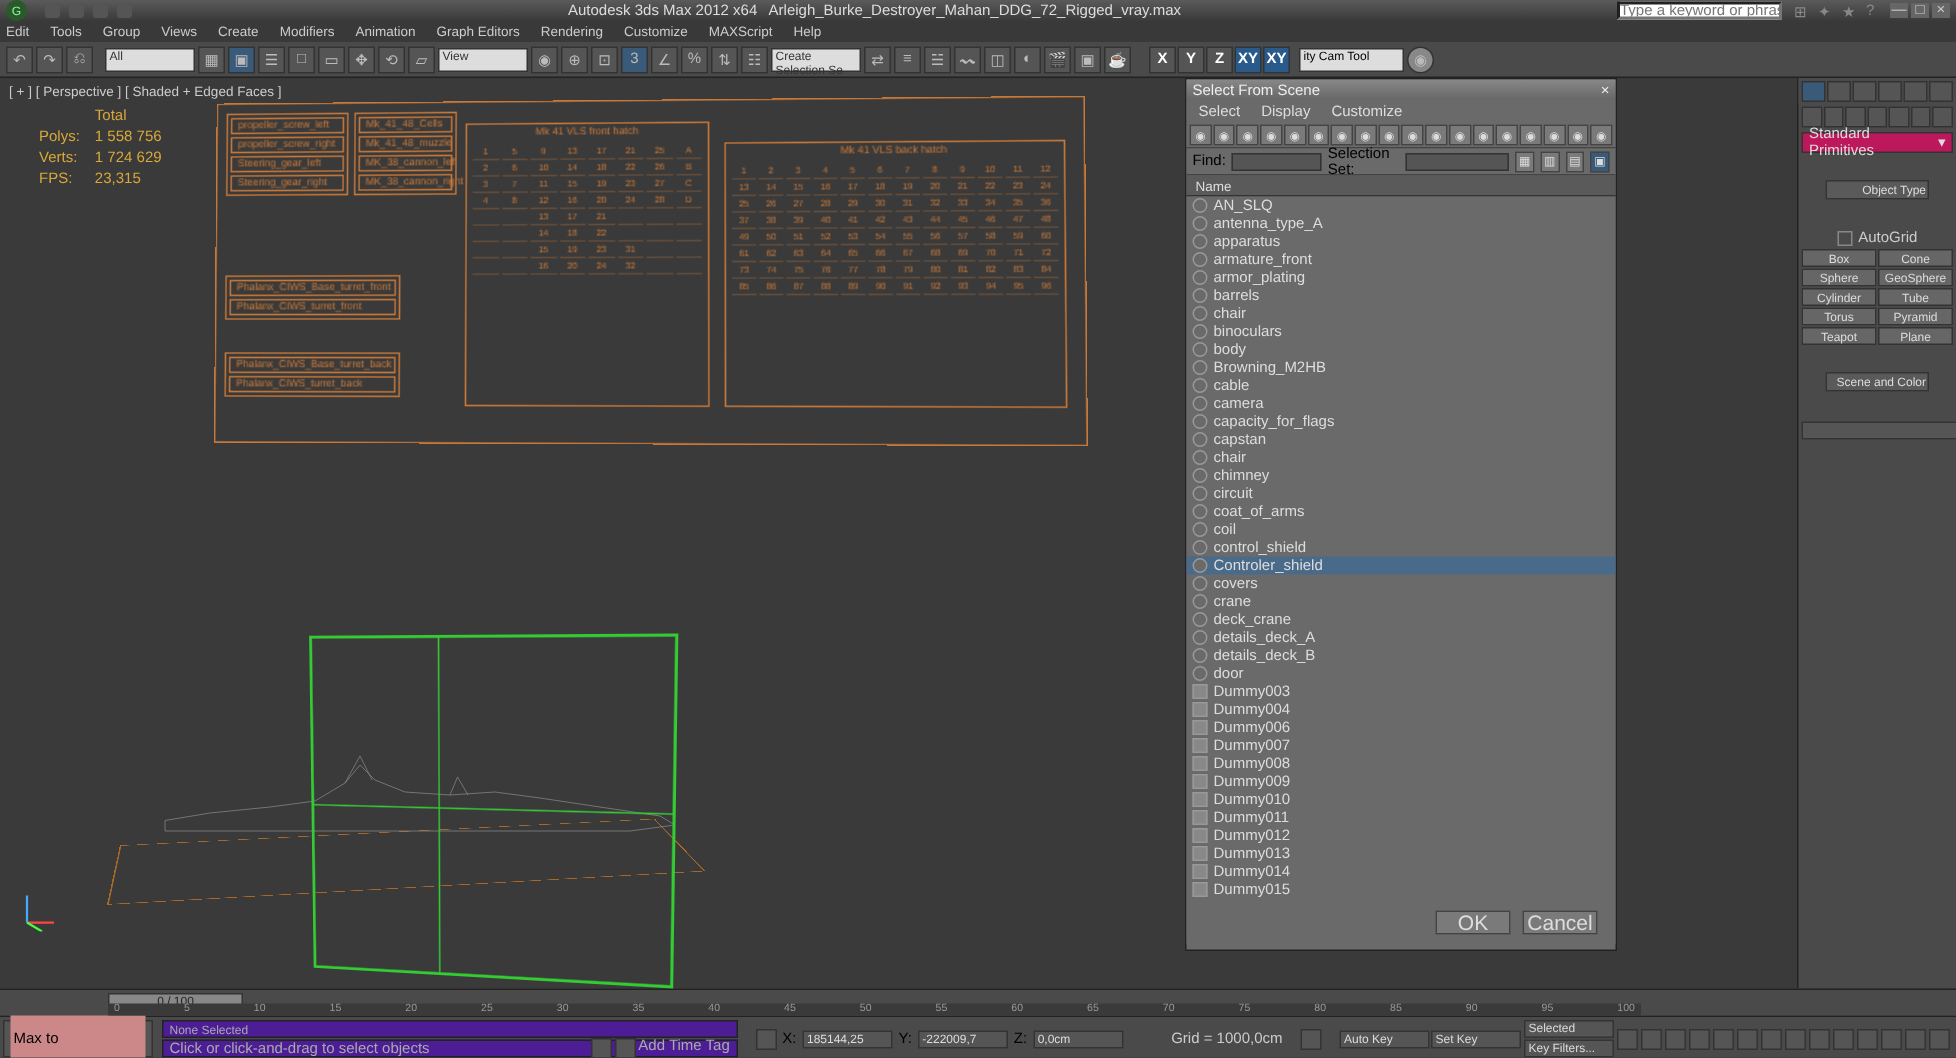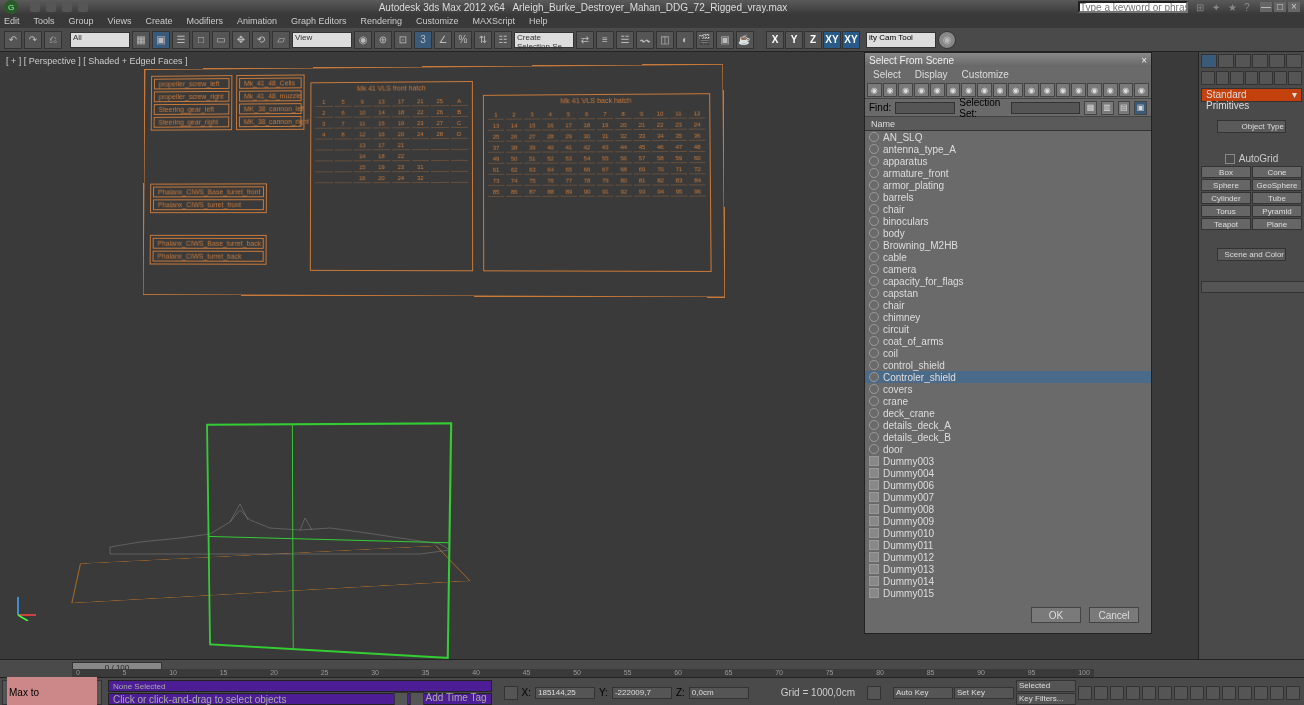--- a/index.html
+++ b/index.html
@@ -37,43 +37,43 @@
 .grid-title{color:#c87838;font-size:7px;text-align:center;padding:2px}
 .grid-cells{display:grid;gap:2px;padding:4px}
 .grid-cell{color:#c87838;font-size:6px;text-align:center;border-bottom:1px solid rgba(200,120,56,.3);padding:1px 0}
 .ground{position:absolute;top:470px;left:80px;width:380px;height:100px;border:1px solid #a86828;transform:perspective(800px) rotateX(68deg) rotateY(0deg) rotateZ(-8deg)}
 .ship-box{position:absolute;top:372px;left:200px;width:250px;height:230px;border:2px solid #3c3;transform:perspective(900px) rotateX(-6deg) rotateY(-14deg)}
 .ship-box::before{content:"";position:absolute;top:50%;left:0;right:0;border-top:1px solid #3c3}
 .ship-box::after{content:"";position:absolute;left:36%;top:0;bottom:0;border-left:1px solid #3c3}
 .ship{position:absolute;top:440px;left:100px;width:360px;height:80px}
 .ship svg{width:100%;height:100%}
 .gizmo{position:absolute;bottom:38px;left:12px;width:30px;height:30px}
-.scene-dlg{position:absolute;top:52px;left:864px;width:288px;height:582px;background:#6a6a6a;border:1px solid #222}
+.scene-dlg{position:absolute;top:52px;left:790px;width:288px;height:582px;background:#6a6a6a;border:1px solid #222}
 .dlg-title{height:14px;background:linear-gradient(#888,#666);color:#eee;font-size:9px;padding:0 4px;display:flex;align-items:center;justify-content:space-between}
 .dlg-menu{height:14px;background:#6a6a6a;color:#ddd;font-size:9px;display:flex;gap:14px;padding:0 8px;align-items:center}
 .dlg-tools{height:18px;background:#6a6a6a;display:flex;gap:1px;padding:2px;border-bottom:1px solid #444}
 .dlg-tool{width:16px;height:14px;background:#7a7a7a;border:1px solid #444;font-size:8px;display:flex;align-items:center;justify-content:center;color:#ddd}
 .dlg-find{height:18px;background:#6a6a6a;display:flex;align-items:center;padding:0 4px;gap:4px;border-bottom:1px solid #444}
 .dlg-find input{width:60px;height:12px;background:#555;border:1px solid #333;color:#ddd;font-size:8px}
 .dlg-find .sel-set{width:90px;height:12px;background:#555;border:1px solid #333;font-size:8px;color:#ddd}
 .dlg-hdr{height:14px;background:#5a5a5a;color:#ddd;font-size:9px;padding:0 6px;display:flex;align-items:center;border-bottom:1px solid #333}
 .dlg-list{height:470px;overflow-y:auto;background:#6a6a6a}
 .dlg-row{height:12px;display:flex;align-items:center;padding:0 4px;color:#ddd;font-size:8px}
 .dlg-row .ico{width:10px;height:10px;border:1px solid #999;border-radius:50%;margin-right:4px;background:#6a6a6a}
 .dlg-row .ico.d{border-radius:0;background:#888}
 .dlg-row.sel{background:#4a6a8a}
 .dlg-btns{height:28px;display:flex;justify-content:flex-end;align-items:center;gap:8px;padding:0 12px;background:#6a6a6a}
-.dlg-btn{width:50px;height:16px;background:#7a7a7a;border:1px solid #444;color:#ddd;font-size:10px;display:flex;align-items:center;justify-content:center}
+.dlg-btn{width:50px;height:16px;background:#7a7a7a;border:1px solid #444;color:#ddd;font-size:14px;display:flex;align-items:center;justify-content:center}
 .cmd-panel{width:106px;background:#4a4a4a;border-left:1px solid #222}
 .cmd-tabs{height:18px;display:flex;gap:1px;padding:2px;background:#4a4a4a}
 .cmd-tab{flex:1;height:14px;background:#555;border:1px solid #333}
 .cmd-tab.on{background:#3a5a7a}
 .cmd-row{height:16px;display:flex;gap:1px;padding:1px 2px}
 .cmd-ico{flex:1;height:14px;background:#555;border:1px solid #333}
-.cmd-drop{height:14px;background:#c2410c;border:1px solid #333;margin:2px;font-size:8px;color:#ddd;padding:0 4px;display:flex;justify-content:space-between}
+.cmd-drop{height:14px;background:#be185d;border:1px solid #333;margin:2px;font-size:8px;color:#ddd;padding:0 4px;display:flex;align-items:center;justify-content:space-between}
 .cmd-sect{background:#5a5a5a;border:1px solid #333;margin:18px;color:#ddd;font-size:8px;text-align:right;padding:1px}
 .cmd-check{display:flex;align-items:center;justify-content:center;gap:4px;padding:2px;color:#ccc;font-size:8px}
 .cmd-grid{display:grid;grid-template-columns:1fr 1fr;gap:1px;padding:0 2px}
 .cmd-gbtn{height:12px;background:#666;border:1px solid #333;color:#ddd;font-size:8px;display:flex;align-items:center;justify-content:center}
 .cmd-color{height:14px;display:flex;padding:2px;gap:2px}
 .cmd-color input{flex:1;height:12px;background:#555;border:1px solid #333}
 .timeline{height:18px;background:#4a4a4a;display:flex;align-items:center;position:relative;border-top:1px solid #222}
 .tl-slider{position:absolute;left:72px;top:2px;width:90px;height:12px;background:#888;border:1px solid #333;color:#222;font-size:8px;text-align:center}
 .tl-ruler{position:absolute;left:72px;right:210px;bottom:0;height:8px;background:#3a3a3a;display:flex;justify-content:space-between;padding:0 4px}
 .tl-ruler span{color:#999;font-size:7px}
@@ -174,20 +174,40 @@
     <div class="axis-btn xy">XY</div>
     <div class="axis-btn xy">XY</div>
   </div>
   <div class="cam-sel">ity Cam Tool</div>
   <div class="tbtn" style="border-radius:50%;background:#888">◉</div>
 </div>
 
 <div class="main">
   <div class="viewport">
     <div class="vp-label">[ + ] [ Perspective ] [ Shaded + Edged Faces ]</div>
+    <table class="vp-stats">
+      <tbody>
+          <tr>
+            <td></td>
+            <td>Total</td>
+          </tr>
+      <tr>
+            <td>Polys:</td>
+            <td>1 558 756</td>
+          </tr>
+      <tr>
+            <td>Verts:</td>
+            <td>1 724 629</td>
+          </tr>
+      <tr>
+            <td>FPS:</td>
+            <td>23,315</td>
+          </tr>
+    </tbody>
+      </table>
 
     <div class="board">
       <div class="board-inner" style="top:6px;left:6px;width:84px">
         <div class="btn-box">propeller_screw_left</div>
         <div class="btn-box">propeller_screw_right</div>
         <div class="btn-box">Steering_gear_left</div>
         <div class="btn-box">Steering_gear_right</div>
       </div>
       <div class="board-inner" style="top:6px;left:94px;width:70px">
         <div class="btn-box">Mk_41_48_Cells</div>

